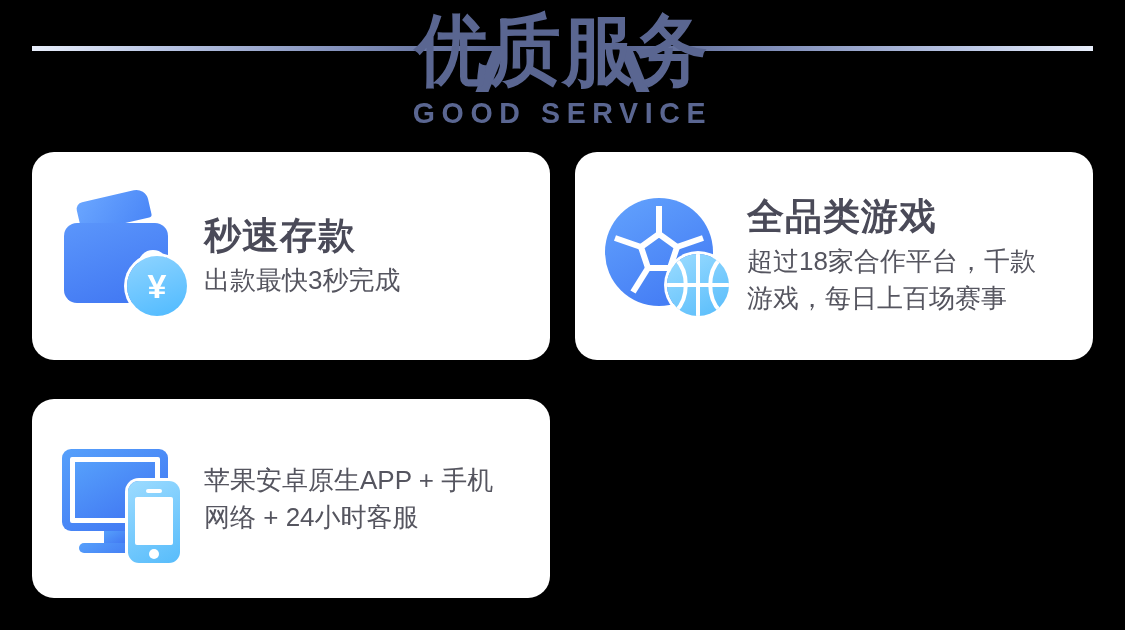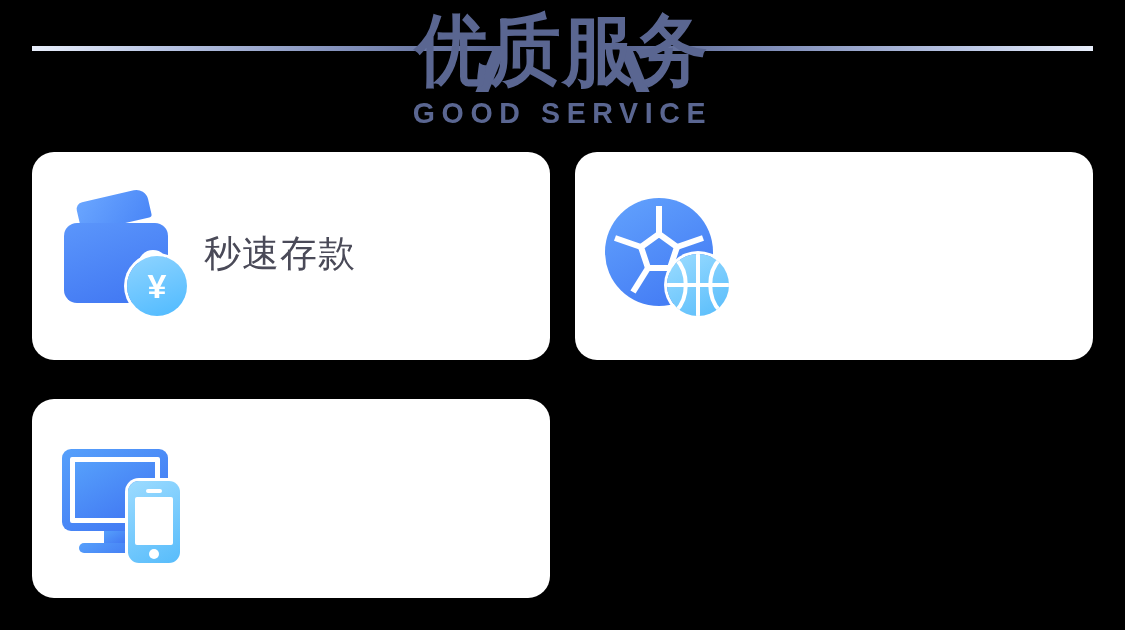--- a/index.html
+++ b/index.html
@@ -46,21 +46,21 @@
     display:flex;align-items:center;
     padding:0 10px 0 26px;box-sizing:border-box;
     overflow:hidden;
   }
   .icon-wrap{
     width:132px;min-width:132px;height:132px;position:relative;
     margin-right:14px;
   }
   .card-text{flex:1;min-width:0;}
   .card-title{
-    font-size:37px;line-height:44px;font-weight:normal;color:#4a4a58;
+    font-size:37px;line-height:44px;font-weight:bold;color:#4a4a58;
     letter-spacing:1px;margin:0 0 4px 0;white-space:nowrap;
   }
   .card-sub{
     font-size:26px;line-height:37px;color:#55555f;letter-spacing:0px;
     white-space:pre-line;
   }
 
   
   .wallet-flap{
     position:absolute;left:24px;top:13px;width:72px;height:30px;
@@ -172,20 +172,21 @@
 
     <div class="card">
       <div class="icon-wrap">
         <div class="wallet-flap"></div>
         <div class="wallet-body"></div>
         <div class="wallet-clasp"></div>
         <div class="coin">¥</div>
       </div>
       <div class="card-text">
         <div class="card-title">秒速存款</div>
+        <div class="card-sub">出款最快3秒完成</div>
       </div>
     </div>
 
     <div class="card">
       <div class="icon-wrap">
         <div class="ball">
           <svg width="108" height="108" viewBox="0 0 108 108" aria-hidden="true">
             <g fill="none" stroke="#ffffff" stroke-width="6" stroke-linejoin="round">
               <polygon points="54,36 72,49 65,70 43,70 36,49"></polygon>
               <path d="M54,36 L54,8"></path>
@@ -200,33 +201,40 @@
           <svg width="62" height="62" viewBox="0 0 62 62" aria-hidden="true">
             <g fill="none" stroke="#ffffff" stroke-width="4">
               <line x1="31" y1="0" x2="31" y2="62"></line>
               <line x1="0" y1="31" x2="62" y2="31"></line>
               <path d="M9,5 C22,18 22,44 9,57"></path>
               <path d="M53,5 C40,18 40,44 53,57"></path>
             </g>
           </svg>
         </div>
       </div>
+      <div class="card-text">
+        <div class="card-title">全品类游戏</div>
+        <div class="card-sub">超过18家合作平台，千款
+游戏，每日上百场赛事</div>
+      </div>
     </div>
 
 
     <div class="card">
       <div class="icon-wrap">
         <div class="mon-frame"></div>
         <div class="mon-screen"></div>
         <div class="mon-neck"></div>
         <div class="mon-base"></div>
         <div class="phone">
           <div class="phone-speaker"></div>
           <div class="phone-screen"></div>
           <div class="phone-home"></div>
         </div>
       </div>
       <div class="card-text">
+        <div class="card-sub">苹果安卓原生APP + 手机
+网络 + 24小时客服</div>
       </div>
     </div>
 
   </div>
 </div>
 
 </body></html>

